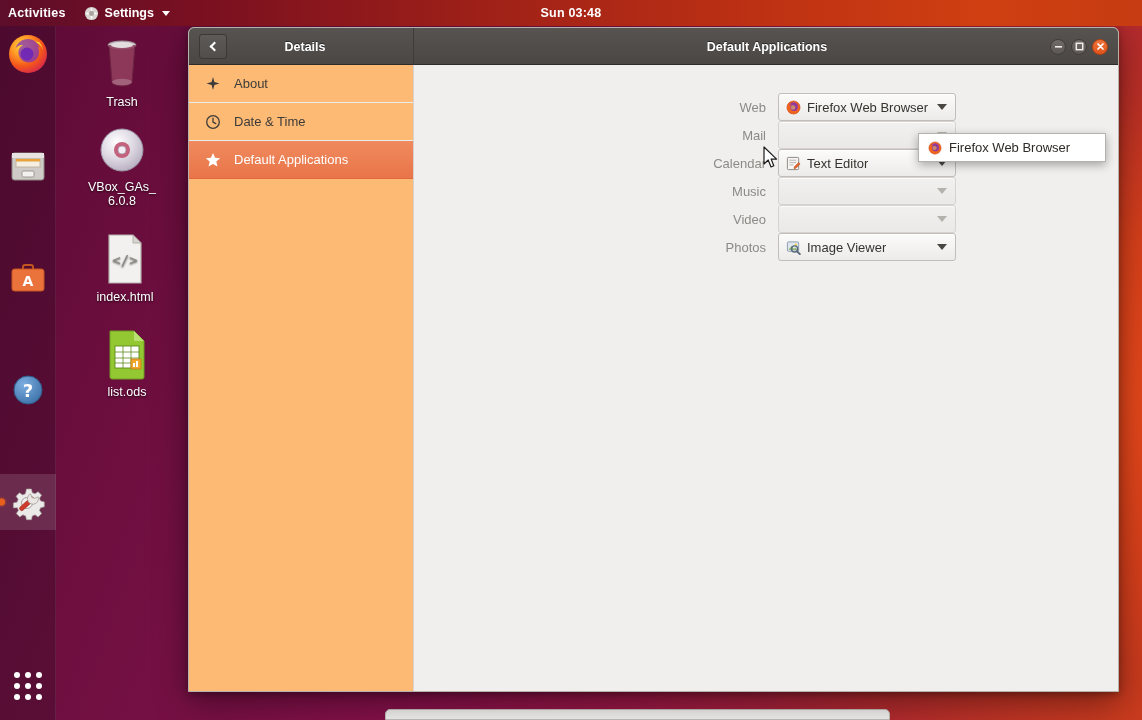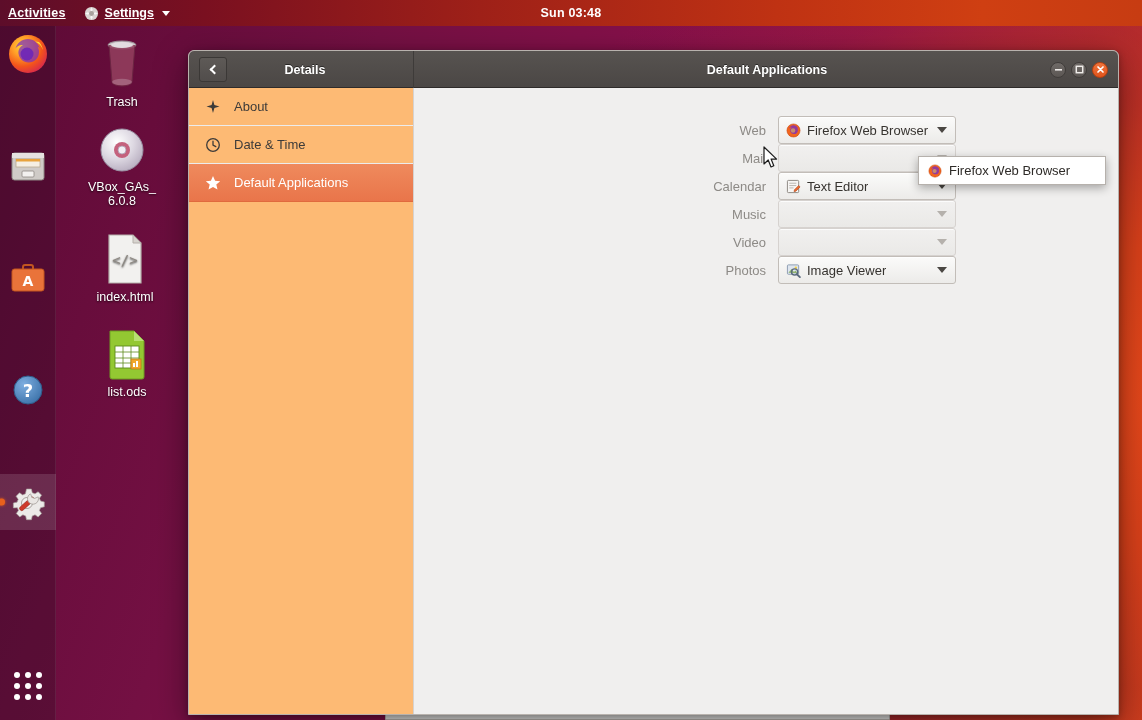--- a/index.html
+++ b/index.html
@@ -20,21 +20,20 @@
 
   
   #topbar {
     position: absolute; left: 0; top: 0;
     width: 1142px; height: 26px;
     background: linear-gradient(90deg, #5d0d2a 0%, #7a1020 18%, #9e2018 42%, #bf3213 68%, #cf3f12 86%, #c73c12 100%);
     display: flex; align-items: center;
     color: #ffffff;
     font-size: 12.5px; font-weight: bold;
     z-index: 60;
-    text-decoration: underline;
   }
   #topbar .tb-activities { padding: 0 10px 0 8px; letter-spacing: .2px; }
   #topbar .tb-app { display: flex; align-items: center; gap: 6px; padding: 0 8px; }
   #topbar .tb-clock {
     position: absolute; left: 50%; transform: translateX(-50%);
     letter-spacing: .2px;
   }
   .caret-down {
     width: 0; height: 0;
     border-left: 4.5px solid transparent;
@@ -85,21 +84,21 @@
     font-size: 12.5px;
     text-align: center;
     text-shadow: 0 1px 2px rgba(0,0,0,.75);
     line-height: 14px;
     z-index: 10;
   }
   .desk-icon svg { display: block; margin-bottom: 5px; }
 
   
   #window {
-    position: absolute; left: 188px; top: 50px;
+    position: absolute; left: 188px; top: 27px;
     width: 931px; height: 665px;
     background: #f0efee;
     border: 1px solid #b8b2ad;
     border-radius: 6px 6px 0 0;
     box-shadow: 0 10px 34px rgba(0,0,0,.42), 0 2px 7px rgba(0,0,0,.3);
     overflow: hidden;
     z-index: 50;
   }
   #titlebar {
     display: flex; height: 37px;

